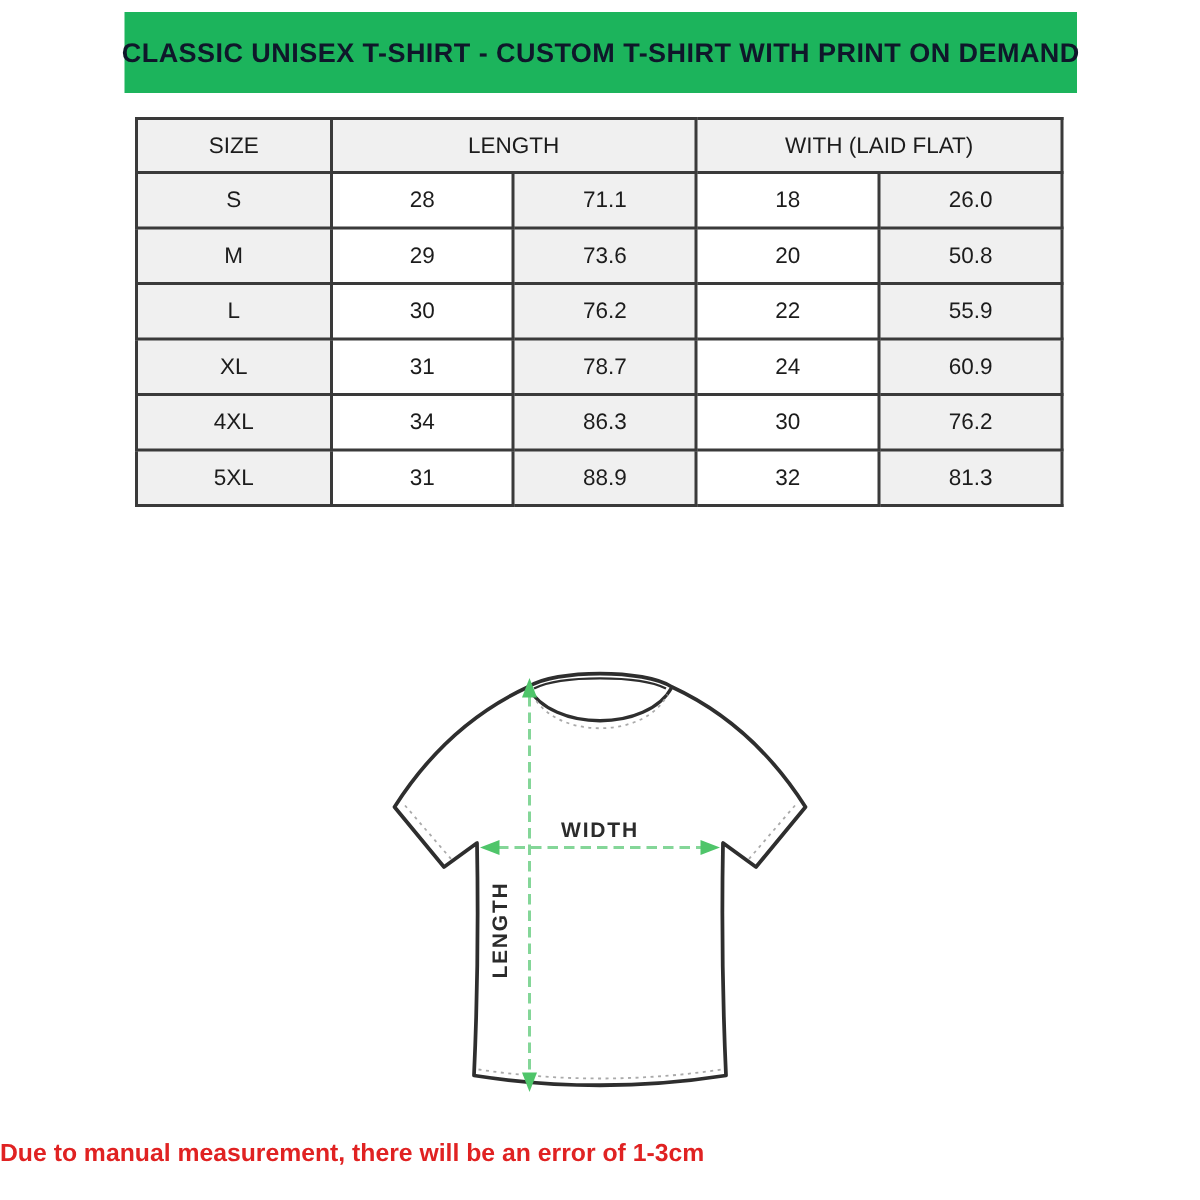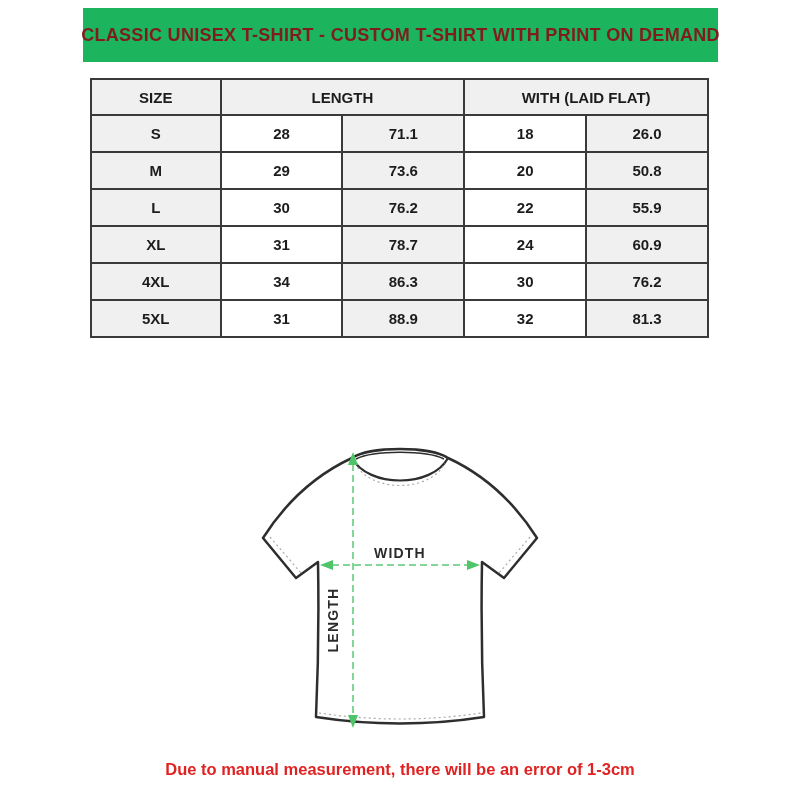--- a/index.html
+++ b/index.html
@@ -15,38 +15,38 @@
   .banner {
     position: absolute;
     left: 83px; top: 8px;
     width: 635px; height: 54px;
     background: var(--banner-green, #1cb45c);
     display: flex;
     align-items: center;
     justify-content: center;
   }
   .banner-title {
-    color: #7f1d1d;
+    color: #0f172a;
     font-size: 18px;
     font-weight: bold;
     letter-spacing: 0.3px;
     white-space: nowrap;
   }
   table.size-table {
     position: absolute;
     left: 90px; top: 78px;
     width: 619px;
     border-collapse: collapse;
     table-layout: fixed;
   }
   .size-table th, .size-table td {
     border: 2px solid var(--table-border, #3a3a3a);
     text-align: center;
     vertical-align: middle;
-    font-weight: bold;
+    font-weight: normal;
     font-size: 15px;
     color: #1c1c1c;
     background: #ffffff;
   }
   .size-table th { height: 36px; background: var(--cell-shade, #f0f0f0); }
   .size-table td { height: 37px; }
   .size-table td.shade { background: var(--cell-shade, #f0f0f0); }
   .diagram {
     position: absolute;
     left: 250px; top: 438px;
@@ -62,21 +62,21 @@
     font-size: 14px;
     font-weight: bold;
     letter-spacing: 1.2px;
     fill: #2b2b2b;
     text-anchor: middle;
   }
   .note {
     position: absolute;
     left: 0; top: 760px;
     width: 800px;
-    text-align: center;
+    text-align: left;
     color: var(--note-red, #e02222);
     font-size: 16.5px;
     font-weight: bold;
   }
 </style>
 </head>
 <body>
 
 <div class="page">
 

